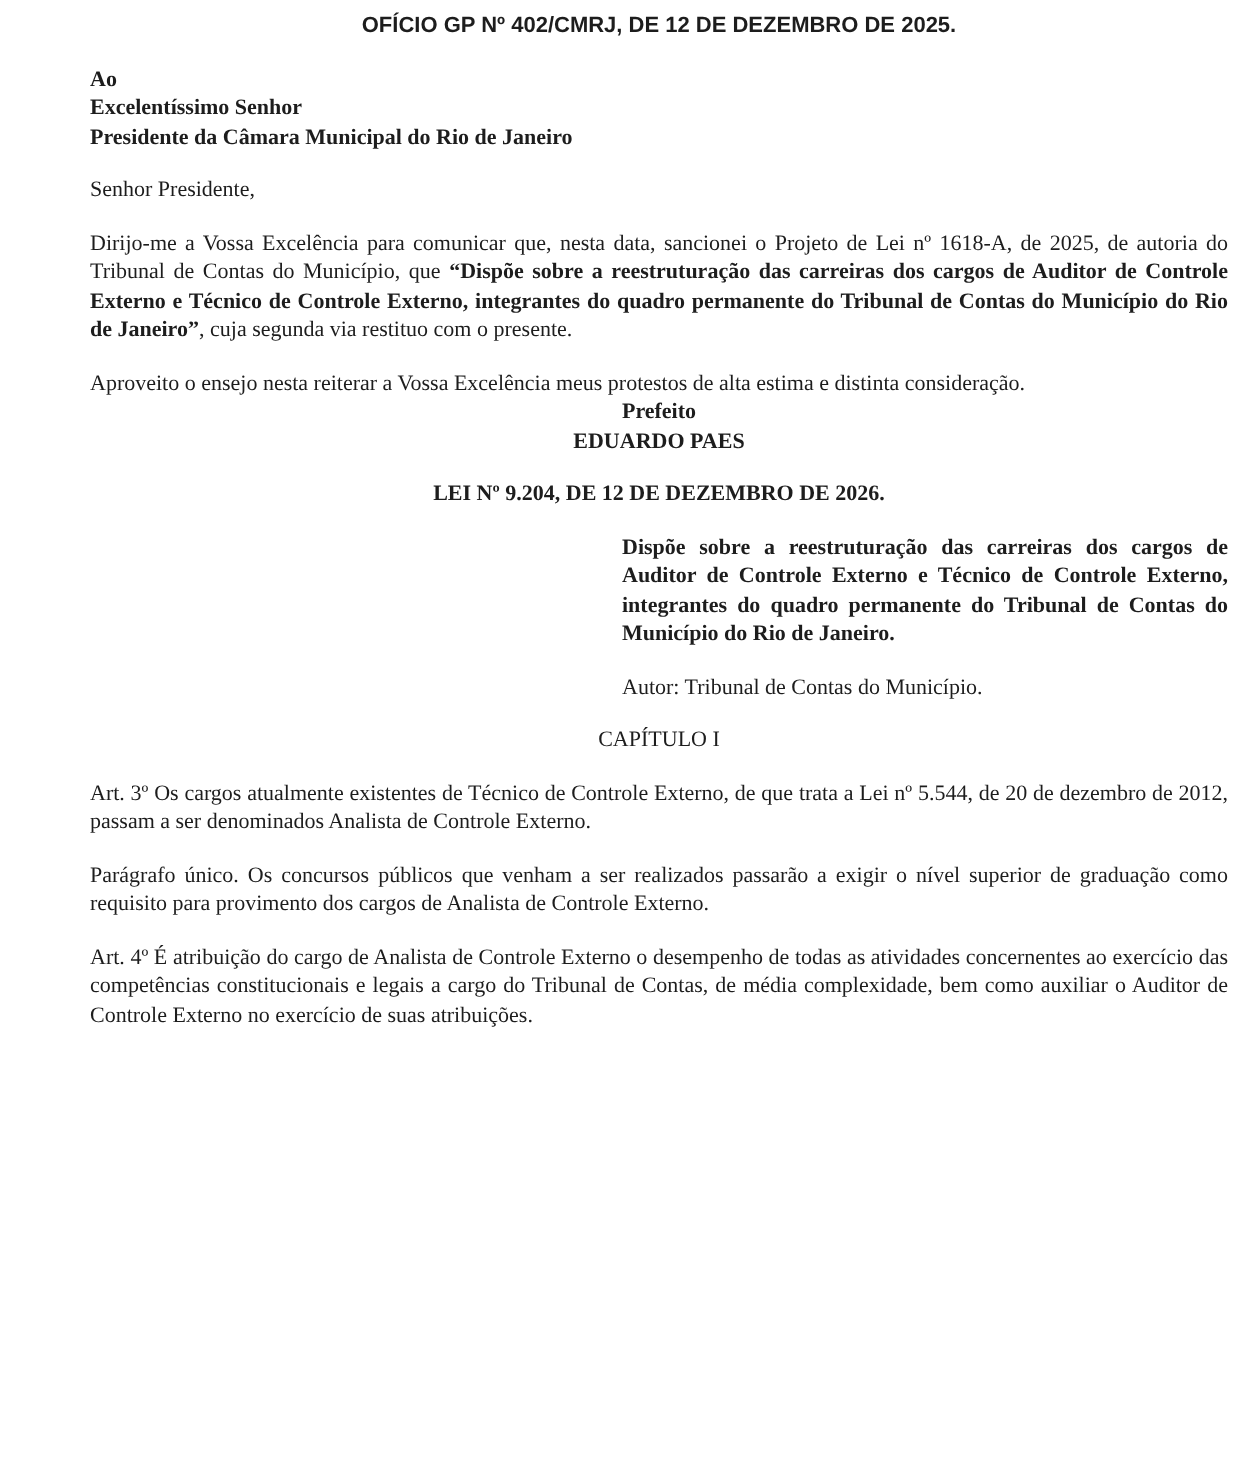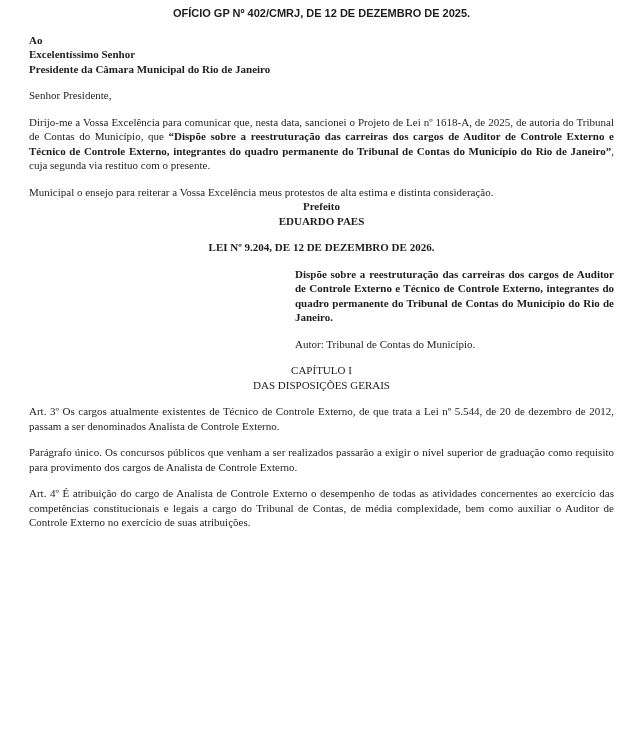--- a/index.html
+++ b/index.html
@@ -7,21 +7,21 @@
   body {
     width: 627px;
     height: 733px;
     overflow: hidden;
     font-family: "Liberation Sans", sans-serif;
     font-size: 11px;
     line-height: 14.5px;
     color: #1d1d1d;
     -webkit-font-smoothing: antialiased;
   }
-  .page { padding: 6px 13px 0 29px; }
+  .page { padding: 6px 13px 0 29px; margin-left: 16px; }
   p { margin: 0; }
   .block { margin-top: 12px; font-family: Liberation Serif, serif; }
   .center { text-align: center; }
   .bold { font-weight: bold; }
   .just { text-align: justify; }
   .indented { margin-left: 266px; }
 </style>
 </head>
 <body>
 
@@ -33,34 +33,33 @@
     <p>Ao</p>
     <p>Excelentíssimo Senhor</p>
     <p>Presidente da Câmara Municipal do Rio de Janeiro</p>
   </div>
 
   <p class="block">Senhor Presidente,</p>
 
   <p class="block just"><span>Dirijo-me a Vossa Excelência para comunicar que, nesta data, sancionei o Projeto de Lei nº 1618-A, de 2025, de autoria do Tribunal de Contas do Município, que </span><span class="bold">“Dispõe sobre a reestruturação das carreiras dos cargos de Auditor de Controle Externo e Técnico de Controle Externo, integrantes do quadro permanente do Tribunal de Contas do Município do Rio de Janeiro”</span><span>, cuja segunda via restituo com o presente.</span></p>
 
   <div class="block">
-    <p class="just">Municipal o ensejo para reiterar a Vossa Excelência meus protestos de alta estima e distinta consideração.</p>
+    <p class="just">Aproveito o ensejo nesta reiterar a Vossa Excelência meus protestos de alta estima e distinta consideração.</p>
     <p class="center bold">Prefeito</p>
     <p class="center bold">EDUARDO PAES</p>
   </div>
 
   <p class="block center bold">LEI Nº 9.204, DE 12 DE DEZEMBRO DE 2026.</p>
 
   <p class="block indented just bold">Dispõe sobre a reestruturação das carreiras dos cargos de Auditor de Controle Externo e Técnico de Controle Externo, integrantes do quadro permanente do Tribunal de Contas do Município do Rio de Janeiro.</p>
 
   <p class="block indented">Autor: Tribunal de Contas do Município.</p>
 
 
   <div class="block center">
     <p>CAPÍTULO I</p>
-    <p>DAS DISPOSIÇÕES GERAIS</p>
   </div>
 
   <p class="block just">Art. 3º Os cargos atualmente existentes de Técnico de Controle Externo, de que trata a Lei nº 5.544, de 20 de dezembro de 2012, passam a ser denominados Analista de Controle Externo.</p>
   <p class="block just">Parágrafo único. Os concursos públicos que venham a ser realizados passarão a exigir o nível superior de graduação como requisito para provimento dos cargos de Analista de Controle Externo.</p>
   <p class="block just">Art. 4º É atribuição do cargo de Analista de Controle Externo o desempenho de todas as atividades concernentes ao exercício das competências constitucionais e legais a cargo do Tribunal de Contas, de média complexidade, bem como auxiliar o Auditor de Controle Externo no exercício de suas atribuições.</p>
 
 </div>
 
 </body></html>

